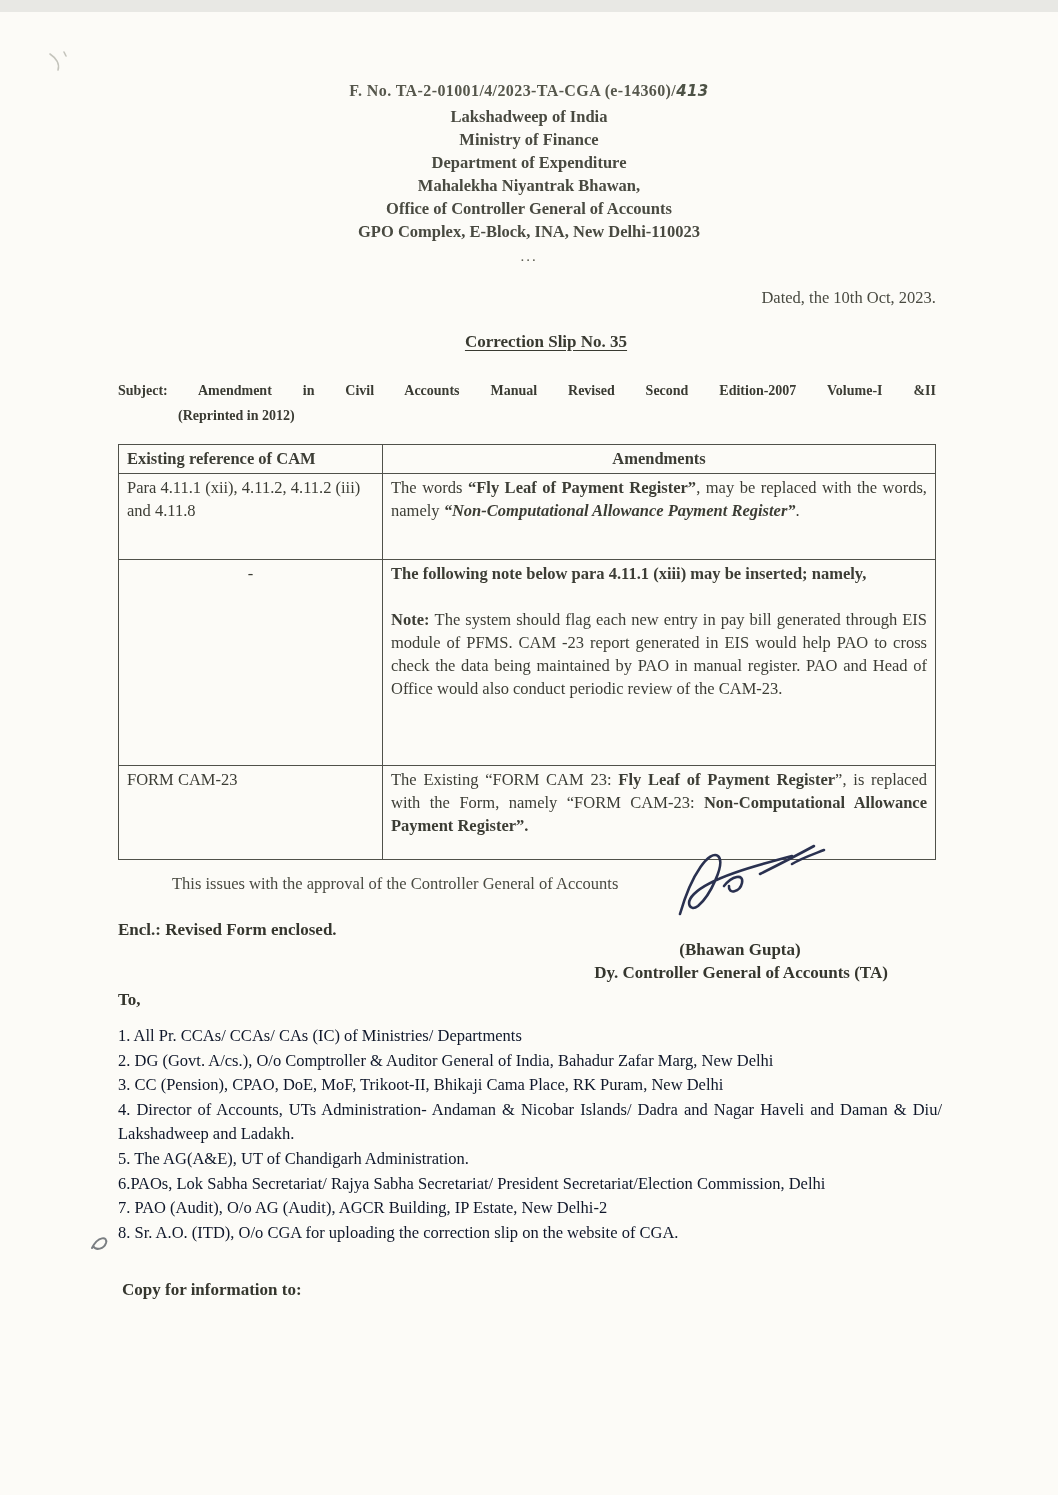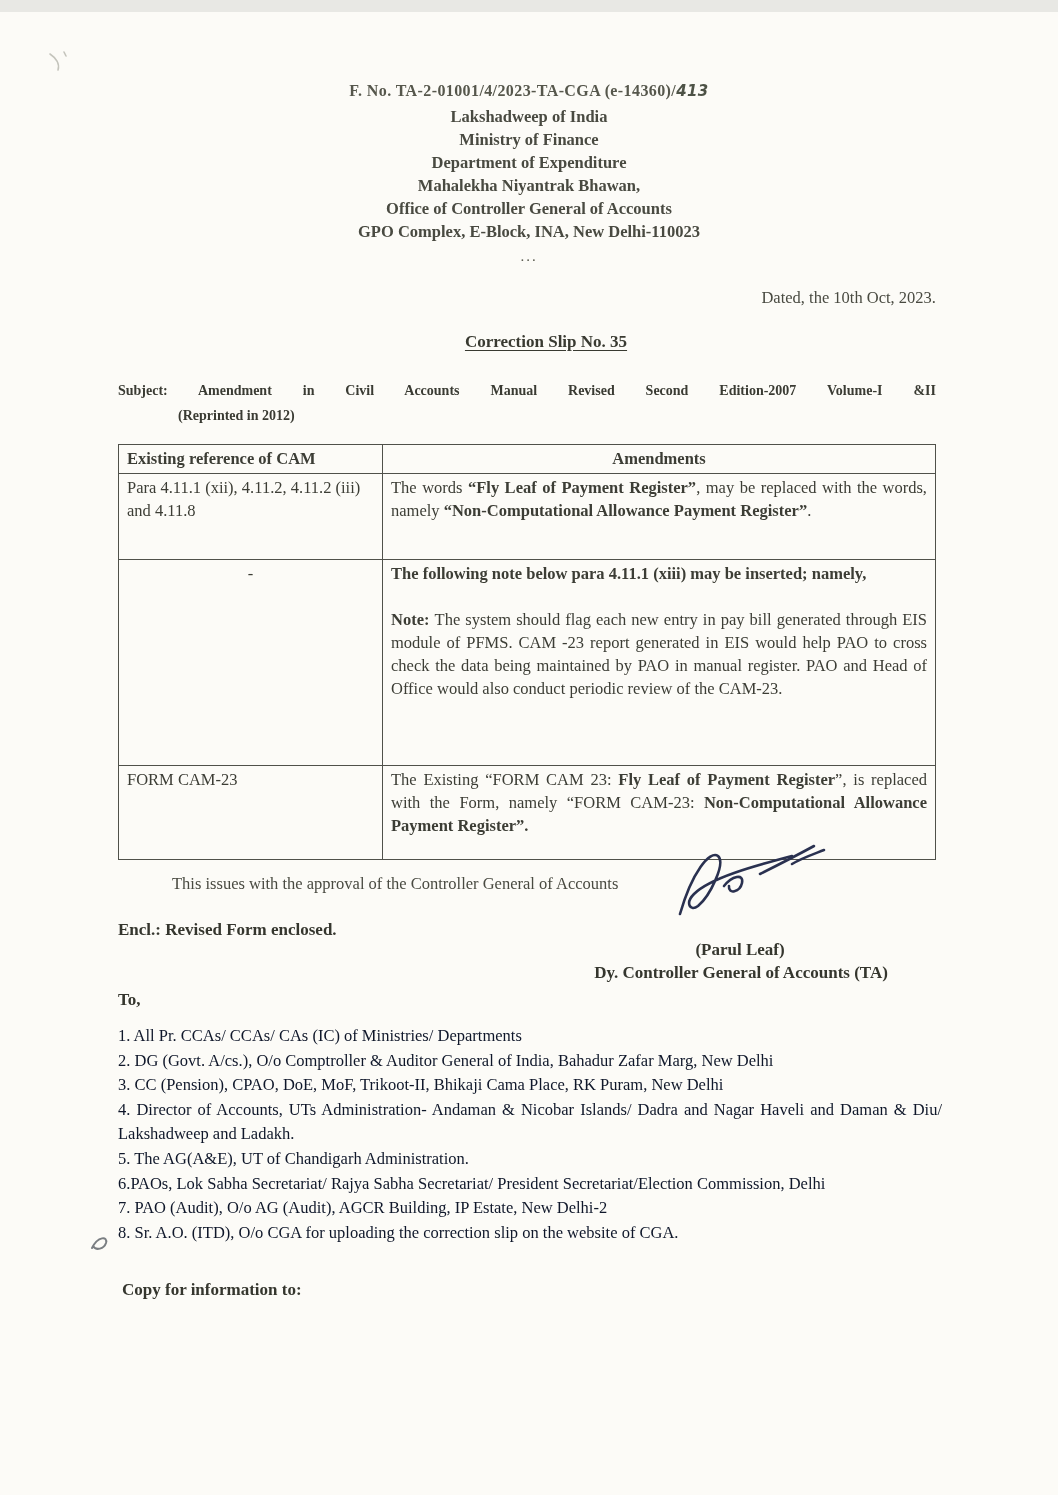--- a/index.html
+++ b/index.html
@@ -87,21 +87,21 @@
   </div>
 
   <table class="amend-table">
     <tbody>
         <tr>
       <th class="col-ref">Existing reference of CAM</th>
       <th class="col-amend">Amendments</th>
     </tr>
     <tr class="r1">
       <td>Para 4.11.1 (xii), 4.11.2, 4.11.2 (iii) and 4.11.8</td>
-      <td class="amend"><span>The words </span><span style="font-weight: bold;">“Fly Leaf of Payment Register”</span><span>, may be replaced with the words, namely </span><span style="font-weight: bold;">“Non-Computational Allowance Payment Register”</span><span>.</span></td>
+      <td class="amend"><span>The words </span><span style="font-weight: bold;">“Fly Leaf of Payment Register”</span><span>, may be replaced with the words, namely </span><span style="font-weight: bold; font-style: italic;">“Non-Computational Allowance Payment Register”</span><span>.</span></td>
     </tr>
     <tr class="r2">
       <td class="ref-center">-</td>
       <td class="amend">
         <p><span style="font-weight: bold;">The following note below para 4.11.1 (xiii) may be inserted; namely,</span></p>
         <p class="note-gap"><span style="font-weight: bold;">Note: </span><span>The system should flag each new entry in pay bill generated through EIS module of PFMS. CAM -23 report generated in EIS would help PAO to cross check the data being maintained by PAO in manual register. PAO and Head of Office would also conduct periodic review of the CAM-23.</span></p>
       </td>
     </tr>
     <tr class="r3">
       <td>FORM CAM-23</td>
@@ -117,21 +117,21 @@
       <g fill="none" stroke="#2a3150" stroke-width="2.6" stroke-linecap="round">
         <path d="M 16 76 C 28 34, 46 12, 54 18 C 62 25, 46 58, 34 68 C 26 74, 21 65, 30 56 C 46 40, 90 28, 128 18"></path>
         <path d="M 60 48 C 68 38, 80 35, 78 45 C 76 54, 64 57, 65 48"></path>
         <path d="M 96 36 C 110 29, 128 20, 150 8"></path>
         <path d="M 128 26 C 138 20, 150 16, 160 12"></path>
       </g>
     </svg>
   </div>
 
   <div class="enclosure">Encl.: Revised Form enclosed.</div>
-  <div class="sig-name">(Parul Leaf)</div>
+  <div class="sig-name">(Bhawan Gupta)</div>
   <div class="sig-desig">Dy. Controller General of Accounts (TA)</div>
 
   <div class="to-label">To,</div>
   <div class="dist">
     <div class="dist-item">1. All Pr. CCAs/ CCAs/ CAs (IC) of Ministries/ Departments</div>
     <div class="dist-item">2. DG (Govt. A/cs.), O/o Comptroller &amp; Auditor General of India, Bahadur Zafar Marg, New Delhi</div>
     <div class="dist-item">3. CC (Pension), CPAO, DoE, MoF, Trikoot-II, Bhikaji Cama Place, RK Puram, New Delhi</div>
     <div class="dist-item">4. Director of Accounts, UTs Administration- Andaman &amp; Nicobar Islands/ Dadra and Nagar Haveli and Daman &amp; Diu/ Lakshadweep and Ladakh.</div>
     <div class="dist-item">5. The AG(A&amp;E), UT of Chandigarh Administration.</div>
     <div class="dist-item">6.PAOs, Lok Sabha Secretariat/ Rajya Sabha Secretariat/ President Secretariat/Election Commission, Delhi</div>

